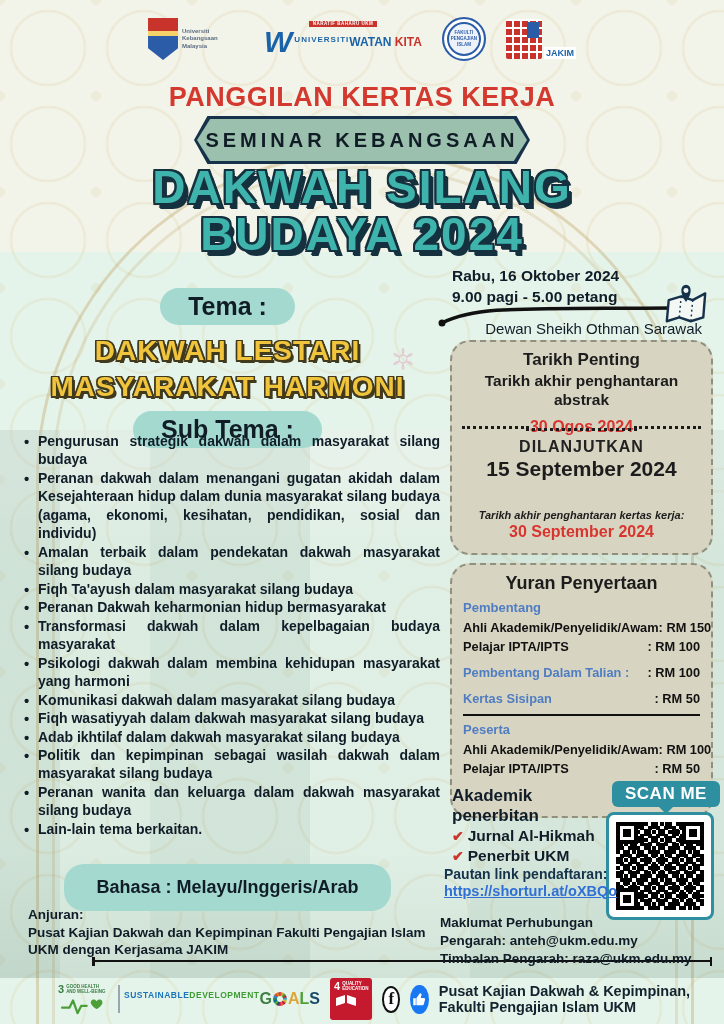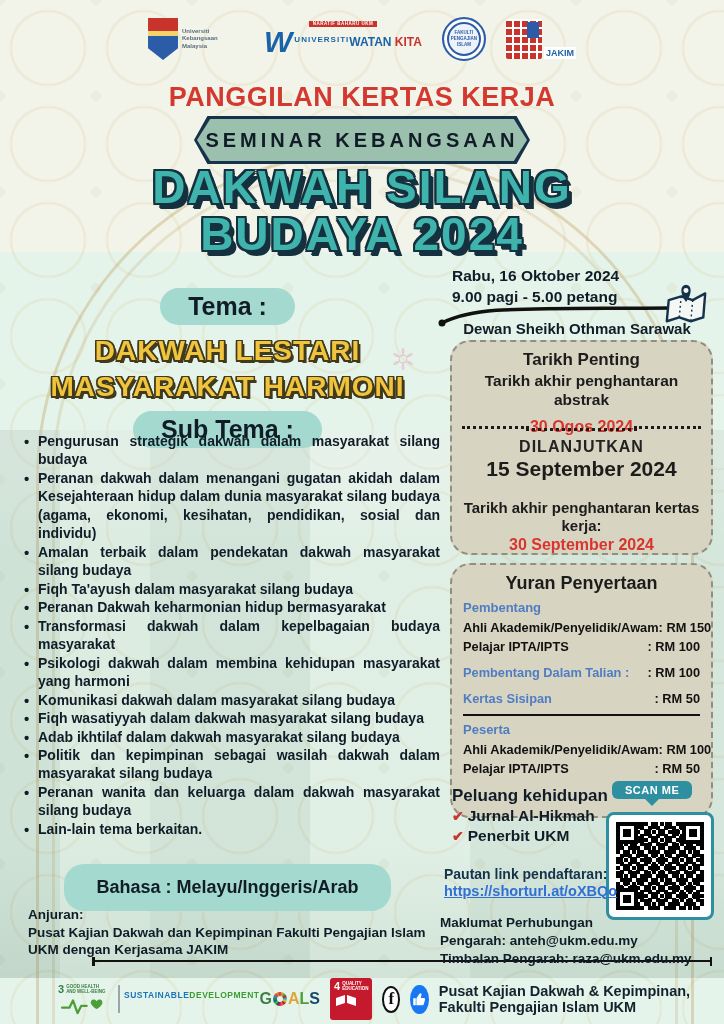--- a/index.html
+++ b/index.html
@@ -70,54 +70,54 @@
   .bahasa{top:864px;left:15px;width:425px;text-align:center;}
   .bahasa .pill{font-size:18px;padding:13px 32px;border-radius:20px;}
   .anjuran{top:906px;left:28px;width:408px;text-align:left;font-size:13.5px;font-weight:700;line-height:1.3;color:#101d28;}
   .long-line{top:960px;left:92px;width:620px;border-top:2.5px solid #111;}
   .long-line::before,.long-line::after{content:"";position:absolute;top:-5px;width:2.5px;height:9px;background:#111;}
   .long-line::before{left:0;} .long-line::after{right:0;}
 
   
   .datetime{top:266px;left:452px;width:230px;font-size:15.5px;font-weight:800;line-height:1.35;color:#101d28;text-align:left;}
   .venue-squiggle{top:302px;left:436px;}
-  .venue{top:320px;left:452px;width:250px;font-size:15px;font-weight:700;color:#101d28;text-align:center;}
+  .venue{top:320px;left:452px;width:250px;font-size:15px;font-weight:400;color:#101d28;text-align:right;}
   .map-icon{top:280px;left:662px;}
 
   .dash-box{position:absolute;z-index:2;background:#d8d4c2;border:2.5px dashed #90907f;border-radius:20px;box-sizing:border-box;
     padding:8px 10px;text-align:center;color:#1c1c1c;}
   .tarikh-box{top:340px;left:450px;width:263px;height:215px;}
   .tp-title{font-size:17px;font-weight:800;}
   .tp-sub{font-size:15.5px;font-weight:800;line-height:1.2;margin-top:2px;}
   .strike-row{display:flex;align-items:center;margin:9px 0 2px;}
   .strike-row .dots{flex:1;border-top:3px dotted #1b1b1b;height:0;}
   .old-date{position:relative;color:#d8352e;font-weight:800;font-size:16px;padding:0 1px;white-space:nowrap;}
   .old-date::after{content:"";position:absolute;left:-3px;right:-3px;top:52%;border-top:3px dotted #1b1b1b;}
   .tp-ext{font-size:16px;font-weight:700;letter-spacing:1px;color:#222;}
   .tp-new{font-size:21px;font-weight:800;margin-top:1px;}
-  .tp-kertas{font-size:15px;font-weight:800;line-height:1.2;margin-top:18px;}
+  .tp-kertas{font-size:11px;font-weight:800;line-height:1.2;margin-top:28px;font-style:italic;}
   .tp-kertas-date{font-size:16px;font-weight:800;color:#d8352e;margin-top:1px;}
 
   .yuran-box{top:563px;left:450px;width:263px;height:255px;text-align:left;padding:8px 11px;}
   .y-title{text-align:center;font-size:18px;font-weight:800;margin-bottom:4px;}
   .y-head{color:#4f7dc2;font-weight:800;font-size:13px;line-height:1.5;}
   .yrow{display:flex;justify-content:space-between;font-weight:800;font-size:12.8px;line-height:1.5;color:#111;}
   .yrow .lbl{white-space:nowrap;} .yrow .prc{white-space:nowrap;}
   .yrow.blue .lbl{color:#4f7dc2;}
   .y-gap{height:7px;}
   .y-div{border-top:2px solid #111;margin:6px 0 4px;}
 
   .penerbitan{top:786px;left:452px;width:170px;text-align:left;}
   .pen-title{font-size:17px;font-weight:800;color:#101d28;}
   .pen-item{font-size:15.5px;font-weight:800;color:#101d28;line-height:1.3;display:flex;align-items:center;}
   .chk{color:#c9362e;font-size:14px;margin-right:4px;}
   .pautan{top:866px;left:444px;width:235px;text-align:left;}
   .pautan-lbl{font-size:14px;font-weight:800;color:#15324a;}
   .pautan-url{font-size:14.5px;font-weight:800;color:#2f6fd6;text-decoration:underline;}
-  .scanme{top:781px;left:612px;background:#2e8fa0;color:#fff;font-weight:800;font-size:11px;letter-spacing:.5px;
+  .scanme{top:781px;left:612px;background:#2e8fa0;color:#fff;font-weight:800;font-size:17px;letter-spacing:.5px;
     padding:3px 13px;border-radius:6px;}
   .scanme::after{content:"";position:absolute;left:50%;transform:translateX(-50%);top:100%;
     border:7px solid transparent;border-top-color:#2e8fa0;}
   .qr{top:812px;left:606px;width:108px;height:108px;background:#fff;border:3px solid #2e8fa0;border-radius:8px;
     box-sizing:border-box;display:flex;align-items:center;justify-content:center;}
   .qr-body{position:relative;width:88px;height:88px;
     background:repeating-conic-gradient(#000 0% 25%, transparent 0% 50%) 0 0/14px 14px,
                repeating-conic-gradient(#000 0% 25%, #fff 0% 50%) 0 0/8px 8px;}
   .qr-f{position:absolute;width:22px;height:22px;border:4px solid #000;background:#fff;box-sizing:border-box;}
   .qr-f::after{content:"";position:absolute;inset:3px;background:#000;}
@@ -315,21 +315,21 @@
       <span class="lbl">Ahli Akademik/Penyelidik/Awam</span>
       <span class="prc">: RM 100</span>
     </div>
     <div class="yrow">
       <span class="lbl">Pelajar IPTA/IPTS</span>
       <span class="prc">: RM 50</span>
     </div>
   </div>
 
   <div class="z penerbitan">
-    <div class="pen-title">Peluang kehidupan</div>
+    <div class="pen-title">Akademik penerbitan</div>
     <div class="pen-item">
       <span class="chk">✔</span>
       <span>Jurnal Al-Hikmah</span>
     </div>
     <div class="pen-item">
       <span class="chk">✔</span>
       <span>Penerbit UKM</span>
     </div>
   </div>
 

